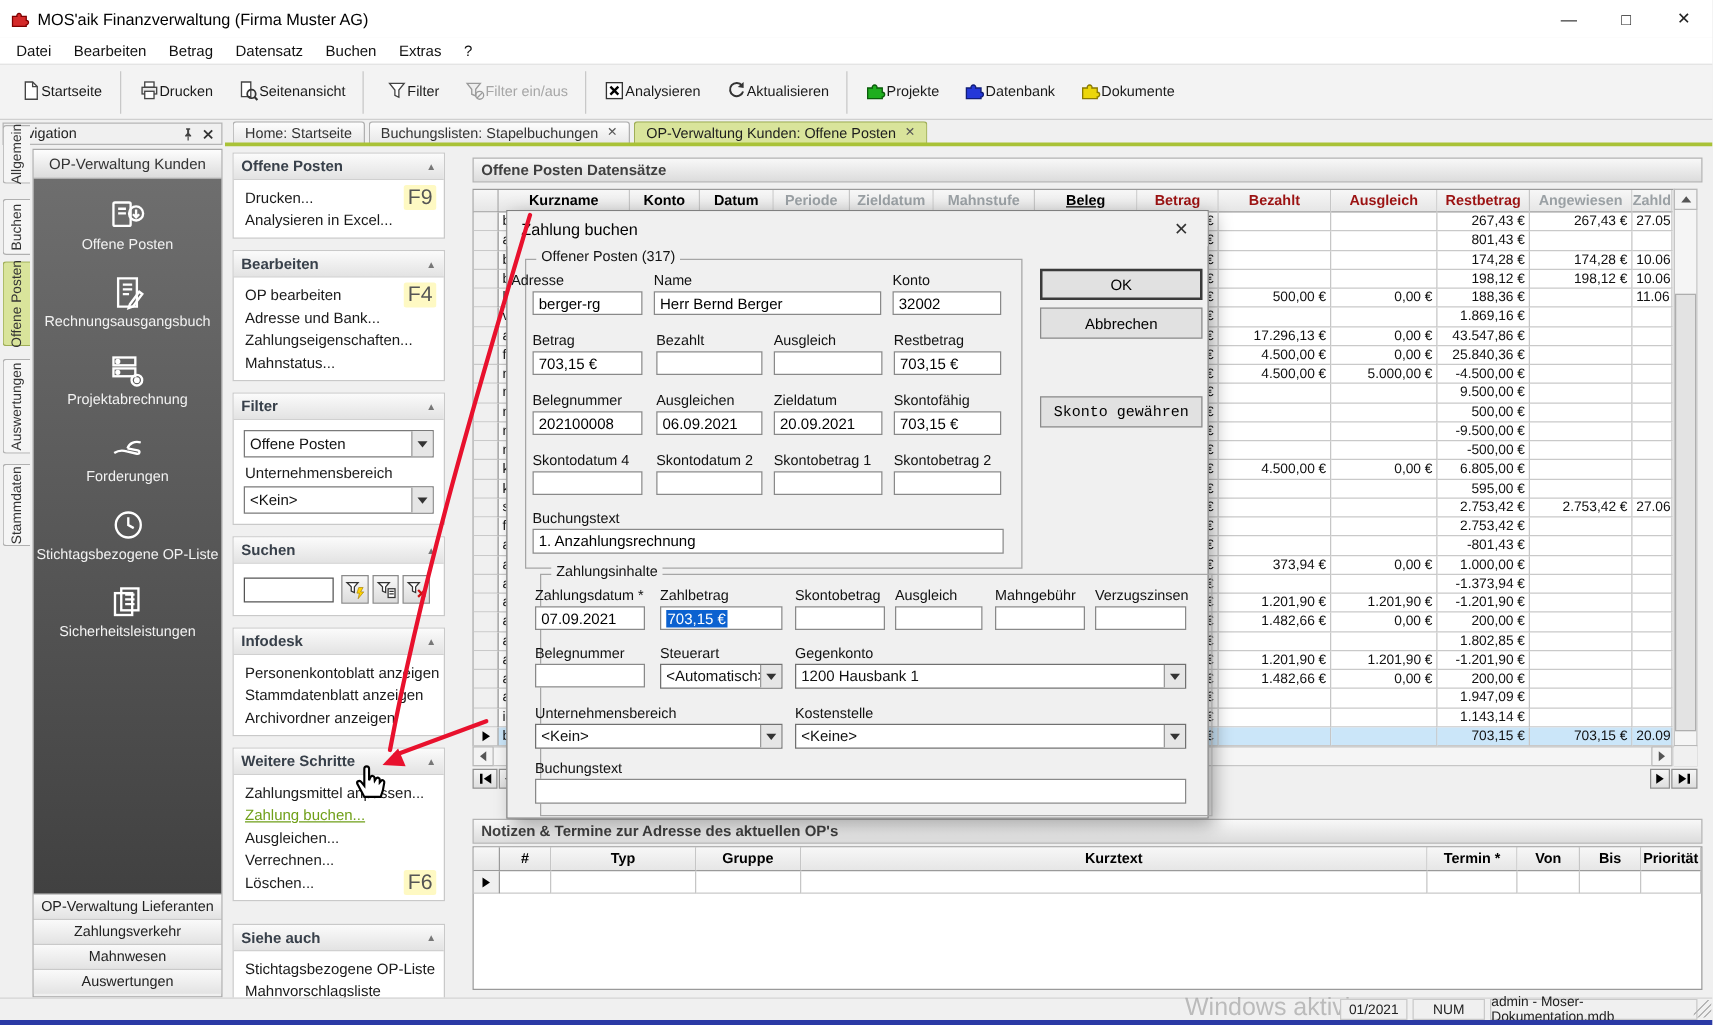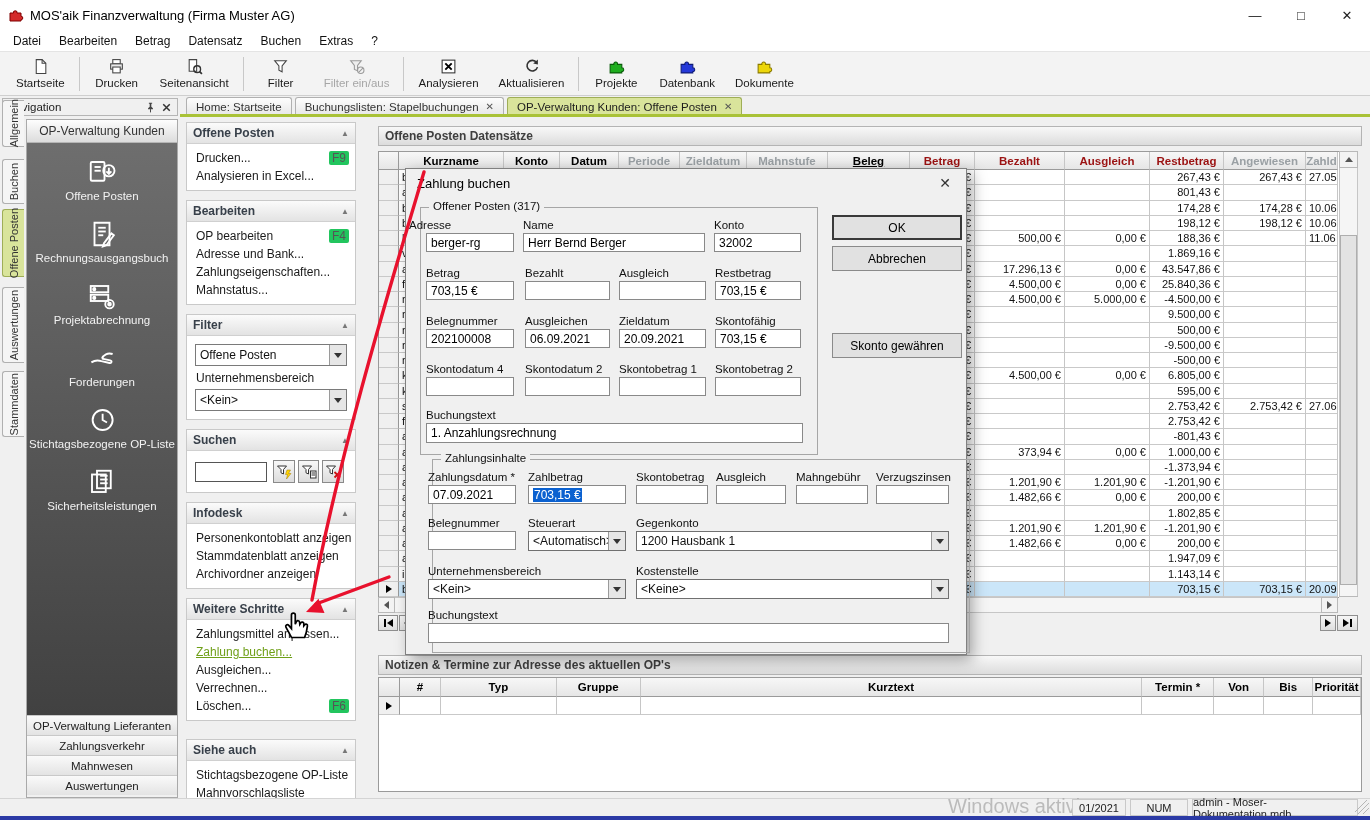--- a/index.html
+++ b/index.html
@@ -15,21 +15,21 @@
   #win-title{font-size:13px;color:#000;}
   #win-controls{position:absolute;right:0;top:0;height:30px;display:flex;}
   .winbtn{width:46px;height:30px;display:flex;align-items:center;justify-content:center;font-size:13px;color:#222;}
 
   
   #menubar{position:absolute;left:0;top:30px;width:1370px;height:21px;background:#fff;display:flex;align-items:center;padding-left:4px;box-sizing:border-box;}
   .menu-item{padding:2px 9px;font-size:12px;color:#111;}
 
   
   #toolbar{position:absolute;left:0;top:51px;width:1370px;height:45px;background:#f3f3f3;border-top:1px solid #e4e4e4;border-bottom:1px solid #cfcfcf;display:flex;align-items:center;padding-left:6px;box-sizing:border-box;}
-  .tbtn{display:flex;flex-direction:column;align-items:center;justify-content:flex-end;padding:2px 10px;min-width:46px;}
+  .tbtn{display:flex;flex-direction:row;align-items:center;justify-content:flex-end;padding:2px 10px;min-width:46px;}
   .tbtn .ic{width:17px;height:17px;margin-bottom:2px;}
   .tbtn .tlabel{font-size:11.5px;color:#1a1a1a;white-space:nowrap;}
   .tbtn.disabled .tlabel{color:#a6a6a6;}
   .tsep{width:1px;height:34px;background:#c8c8c8;margin:0 4px;}
 
   
   #nav-header{position:absolute;left:2px;top:98px;width:176px;height:18px;background:#f0f0f0;border:1px solid #b5b5b5;box-sizing:border-box;display:flex;align-items:center;font-size:11.5px;color:#222;padding:0 4px;}
   #nav-header .spacer{flex:1;}
   .nav-hdr-ic{width:13px;height:13px;margin-left:3px;}
   #tabs{position:absolute;left:186px;top:97px;height:18px;display:flex;align-items:flex-end;}
@@ -57,21 +57,21 @@
   
   #task-panel{position:absolute;left:186px;top:122px;width:170px;}
   .tp-section{background:#fff;border:1px solid #c9c9c9;margin-bottom:9px;}
   .tp-head{height:20px;background:linear-gradient(#fbfbfb,#e3e3e3);border-bottom:1px solid #d0d0d0;display:flex;align-items:center;padding:0 6px;font-size:12px;font-weight:bold;color:#38404a;}
   .tp-head .spacer{flex:1;}
   .tp-head .col-arr{font-size:8px;color:#777;}
   .tp-body{padding:5px 0 5px 0;}
   .tp-item{display:flex;align-items:center;padding:1px 6px 1px 9px;height:16px;}
   .tp-link{font-size:12px;color:#1a1a1a;white-space:nowrap;}
   .tp-link.green{color:#6f9f18;text-decoration:underline;}
-  .tp-key{margin-left:auto;font-size:12px;color:#555;background:#22c55e;padding:0 3px;border-radius:2px;}
+  .tp-key{margin-left:auto;font-size:17px;color:#555;background:#fef9c3;padding:0 3px;border-radius:2px;}
   .tp-label{font-size:12px;color:#1a1a1a;padding:2px 9px 1px;}
   .combo{height:20px;border:1px solid #7a7a7a;background:#fff;display:flex;align-items:center;margin:3px 8px;}
   .combo .cval{flex:1;font-size:12px;padding:0 4px;color:#111;white-space:nowrap;overflow:hidden;}
   .combo .cbtn{width:16px;height:100%;background:#e6e6e6;border-left:1px solid #9a9a9a;display:flex;align-items:center;justify-content:center;}
   .carr{width:0;height:0;border-left:4px solid transparent;border-right:4px solid transparent;border-top:5px solid #333;}
   .search-row{display:flex;align-items:center;padding:4px 8px;}
   #search-input{width:66px;height:18px;border:1px solid #555;font-size:12px;margin-right:6px;padding:0 2px;}
   .sbtn{width:22px;height:21px;background:linear-gradient(#f8f8f8,#dcdcdc);border:1px solid #8a8a8a;margin-right:3px;display:flex;align-items:center;justify-content:center;}
   .sbtn .ic{width:16px;height:16px;}
 
@@ -1141,21 +1141,21 @@
   <span class="dlabel" style="left:213px;top:194px;">Skontobetrag 1</span>
   <div class="dinput" style="left:213px;top:208px;width:87px;"></div>
   <span class="dlabel" style="left:309px;top:194px;">Skontobetrag 2</span>
   <div class="dinput" style="left:309px;top:208px;width:86px;"></div>
 
   <span class="dlabel" style="left:20px;top:240px;">Buchungstext</span>
   <div class="dinput" style="left:20px;top:254px;width:377px;height:20px;">1. Anzahlungsrechnung</div>
 
   <div class="dbtn default" style="left:426px;top:46px;">OK</div>
   <div class="dbtn" style="left:426px;top:77px;">Abbrechen</div>
-  <div class="dbtn" style="left:426px;top:164px;">Skonto gewähren</div>
+  <div class="dbtn" style="left:426px;top:148px;font-family:Liberation Mono, monospace;">Skonto gewähren</div>
 
   <div class="dgroup" style="left:15px;top:290px;width:536px;height:192px;margin-left:11px;">
     <span class="dgroup-label">Zahlungsinhalte</span>
   </div>
   <span class="dlabel" style="left:22px;top:302px;">Zahlungsdatum *</span>
   <div class="dinput" style="left:22px;top:316px;width:88px;">07.09.2021</div>
   <span class="dlabel" style="left:122px;top:302px;">Zahlbetrag</span>
   <div class="dinput" style="left:122px;top:316px;width:98px;">
       <span class="selval">703,15 €</span>
     </div>

